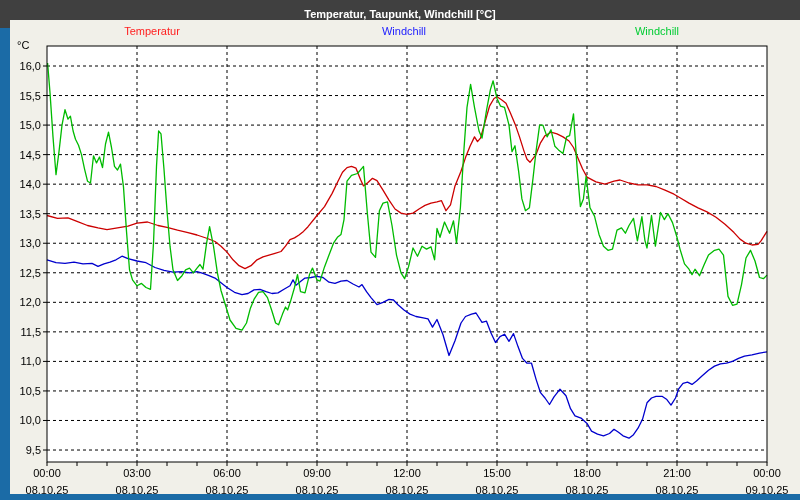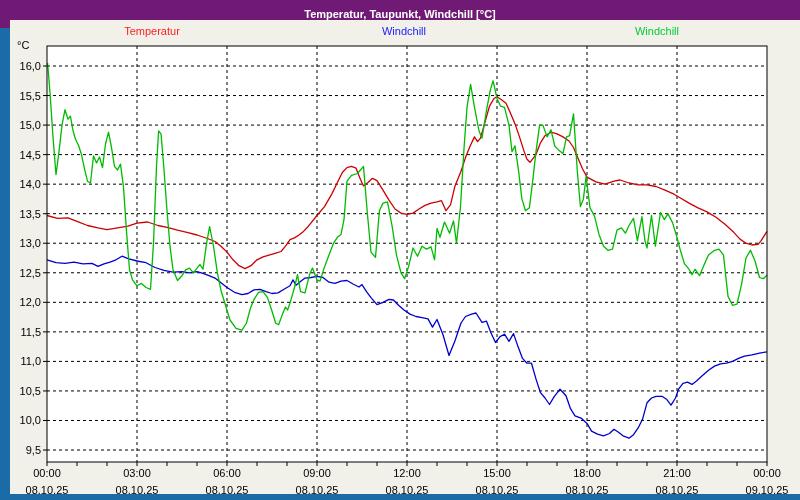--- a/index.html
+++ b/index.html
@@ -5,21 +5,21 @@
   html,body{margin:0;padding:0;background:#d8d8d0;}
   *{box-sizing:border-box;}
   #window{
     position:relative;width:800px;height:500px;
     background:#1b6ba6;
     font-family:"Liberation Sans","DejaVu Sans",sans-serif;
     overflow:hidden;
   }
   #titlebar{
     position:absolute;left:0;top:0;width:800px;height:28px;
-    background:#701a75;color:#ffffff;
+    background:#404040;color:#ffffff;
     font-size:11px;font-weight:bold;
     display:flex;align-items:center;justify-content:center;
   }
   #content{
     position:absolute;left:10px;top:20px;width:794px;height:474px;
     background:#f1f0e9;
   }
   .legend-label{
     position:absolute;top:5px;transform:translateX(-50%);
     font-size:11px;white-space:nowrap;

